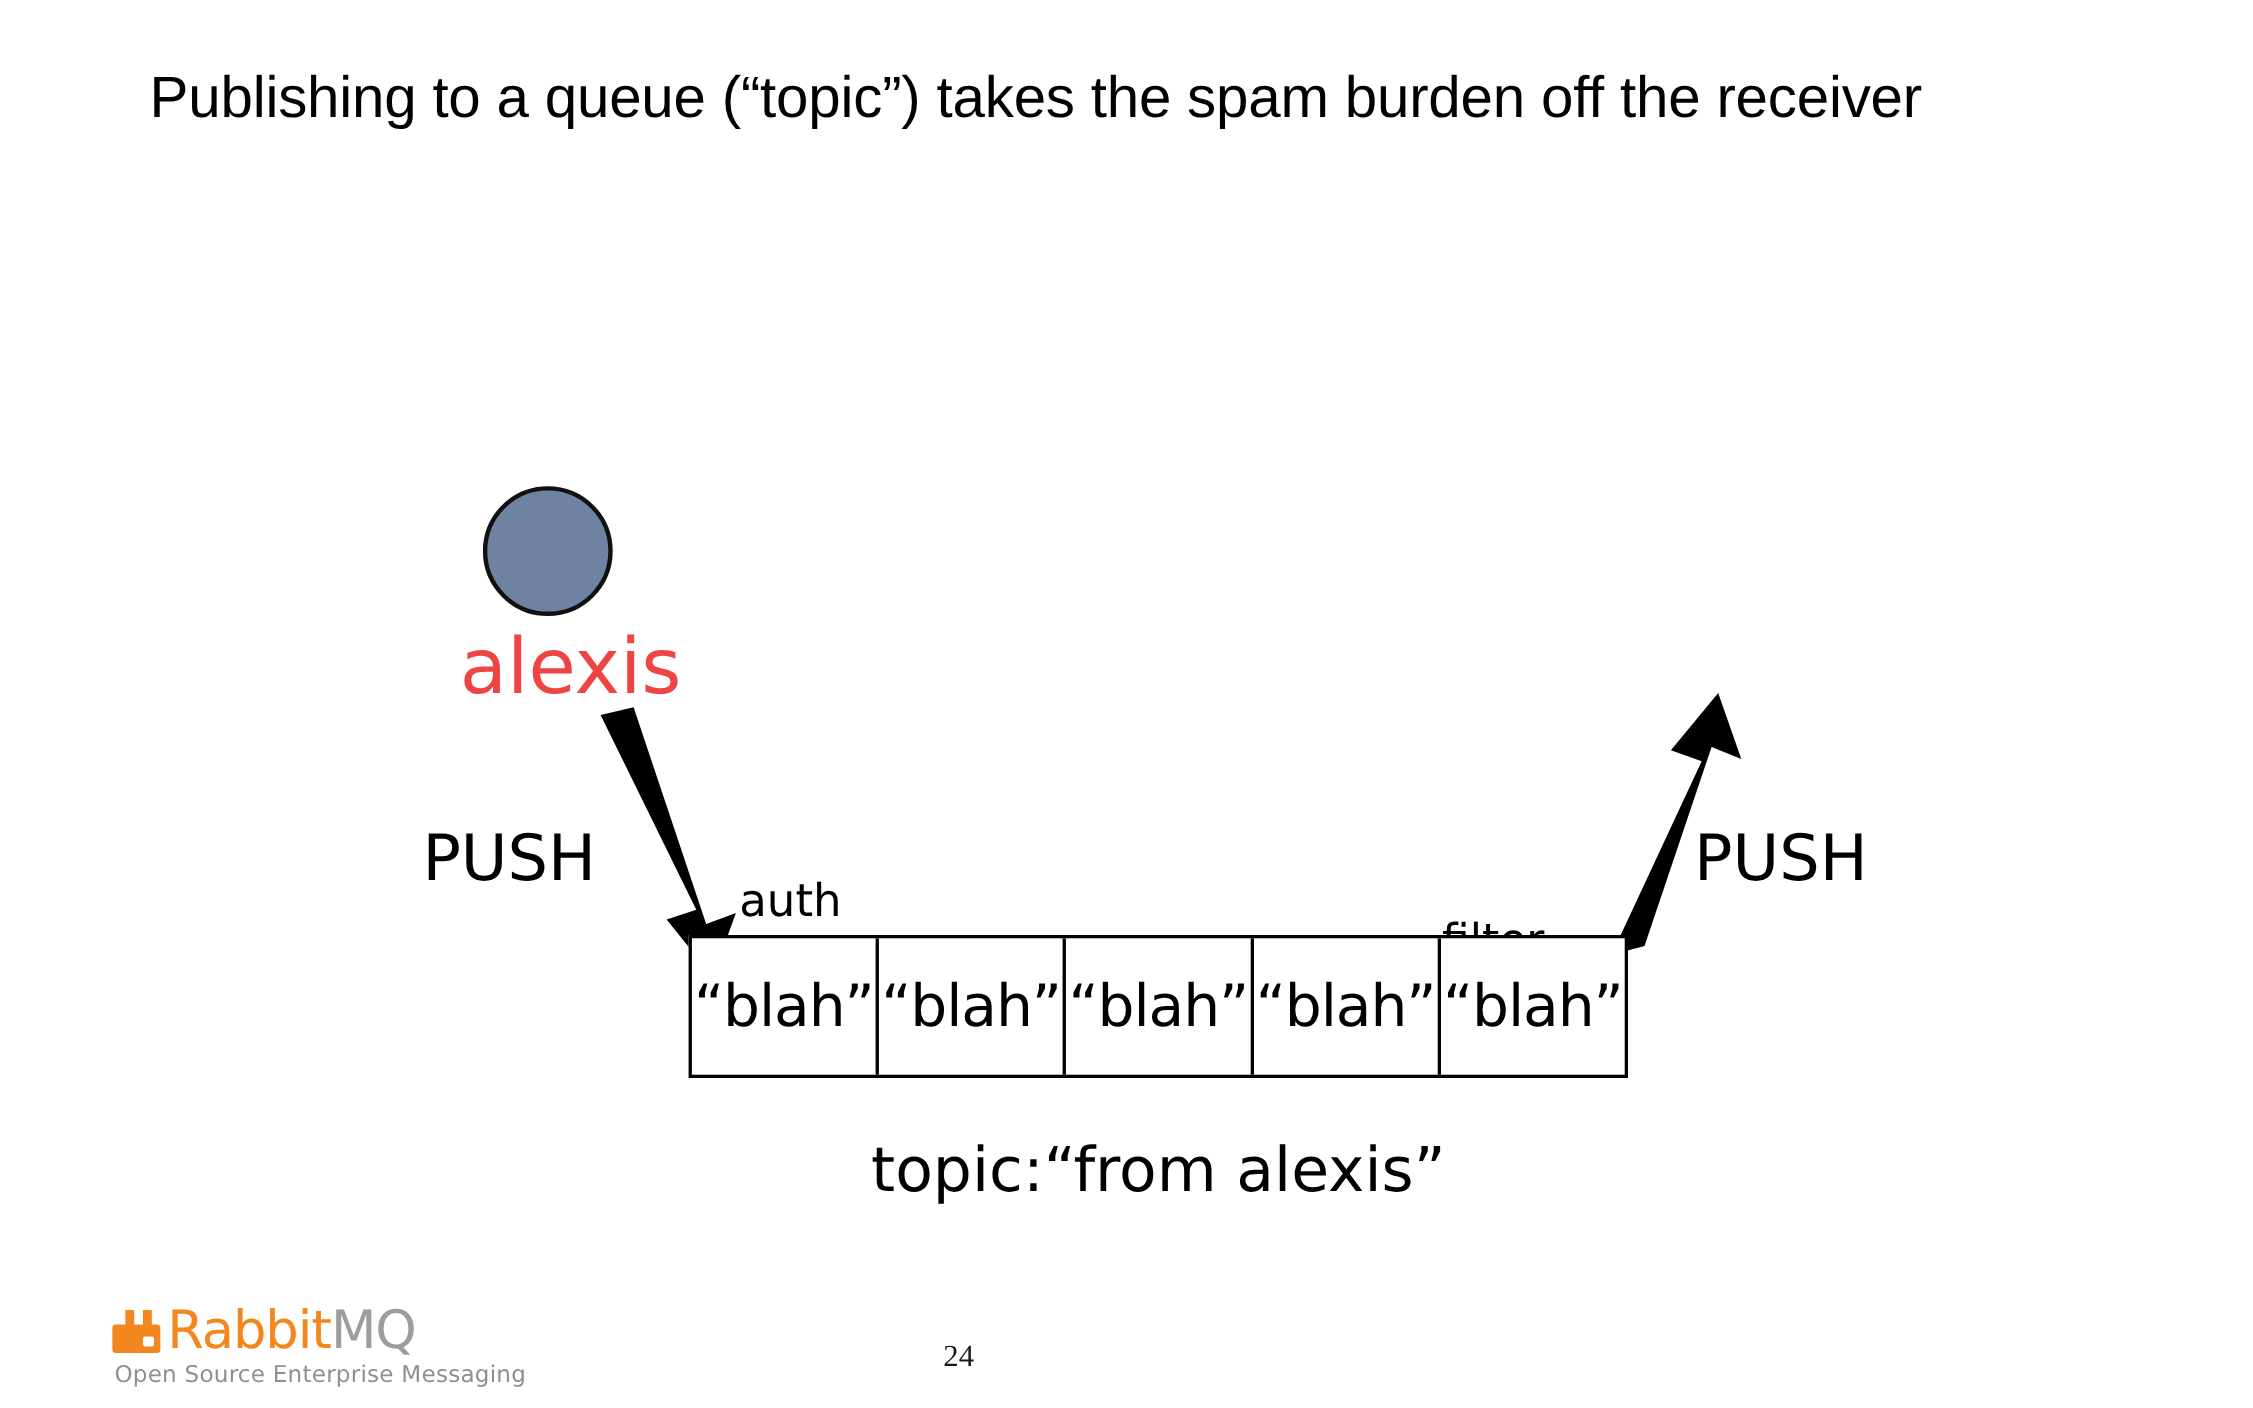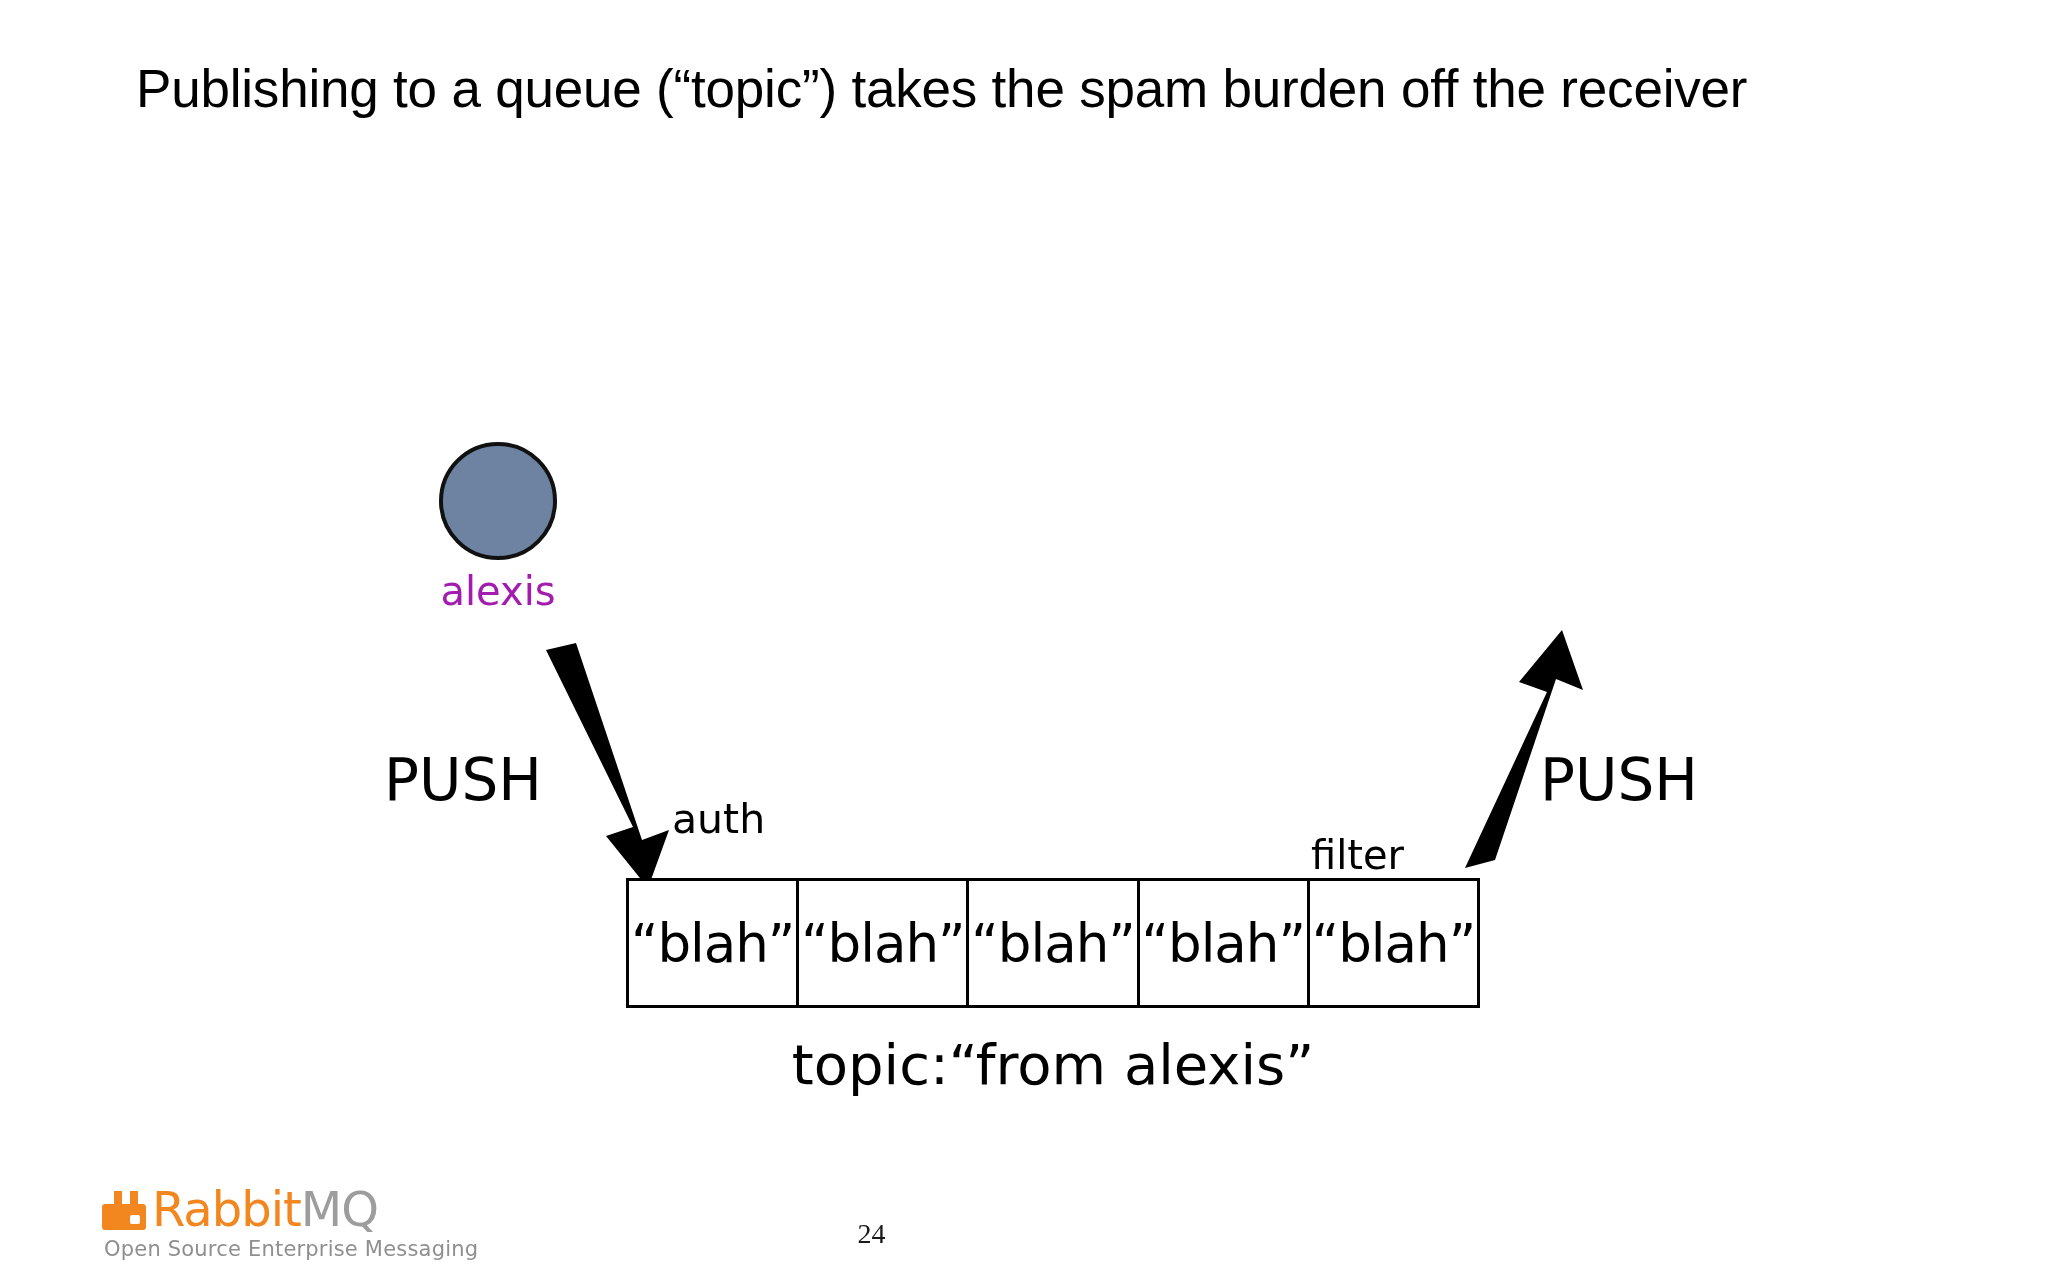--- a/index.html
+++ b/index.html
@@ -45,24 +45,24 @@
     height: 118px;
     border-radius: 50%;
     background: #6d83a1;
     border: 4px solid #111111;
     box-sizing: border-box;
     margin: 0 auto;
   }
   .actor-label {
     margin-top: 10px;
     font-family: "DejaVu Sans", sans-serif;
-    font-size: 40px;
+    font-size: 70px;
     font-weight: 400;
     line-height: 1.05;
-    color: #a21caf;
+    color: #ef4444;
     white-space: nowrap;
   }
   #actor-alexis { left: 390px; top: 442px; width: 160px; }
   #actor-blaine { left: 1488px; top: 438px; width: 160px; }
 
   
   #arrow-layer {
     position: absolute;
     left: 0;
     top: 0;
@@ -81,21 +81,21 @@
   }
   #label-push-left  { left: 356px;  top: 746px; font-size: 58px; }
   #label-push-right { left: 1512px; top: 746px; font-size: 58px; }
   #label-auth       { left: 644px;  top: 795px; font-size: 41px; }
   #label-filter     { left: 1283px; top: 832px; font-size: 40px; }
 
   
   #queue {
     position: absolute;
     left: 598px;
-    top: 878px;
+    top: 850px;
     width: 854px;
     height: 130px;
     display: flex;
     border: 3px solid #000000;
     box-sizing: border-box;
     background: #ffffff;
   }
   .queue-cell {
     flex: 1 1 0;
     border-right: 3px solid #000000;

